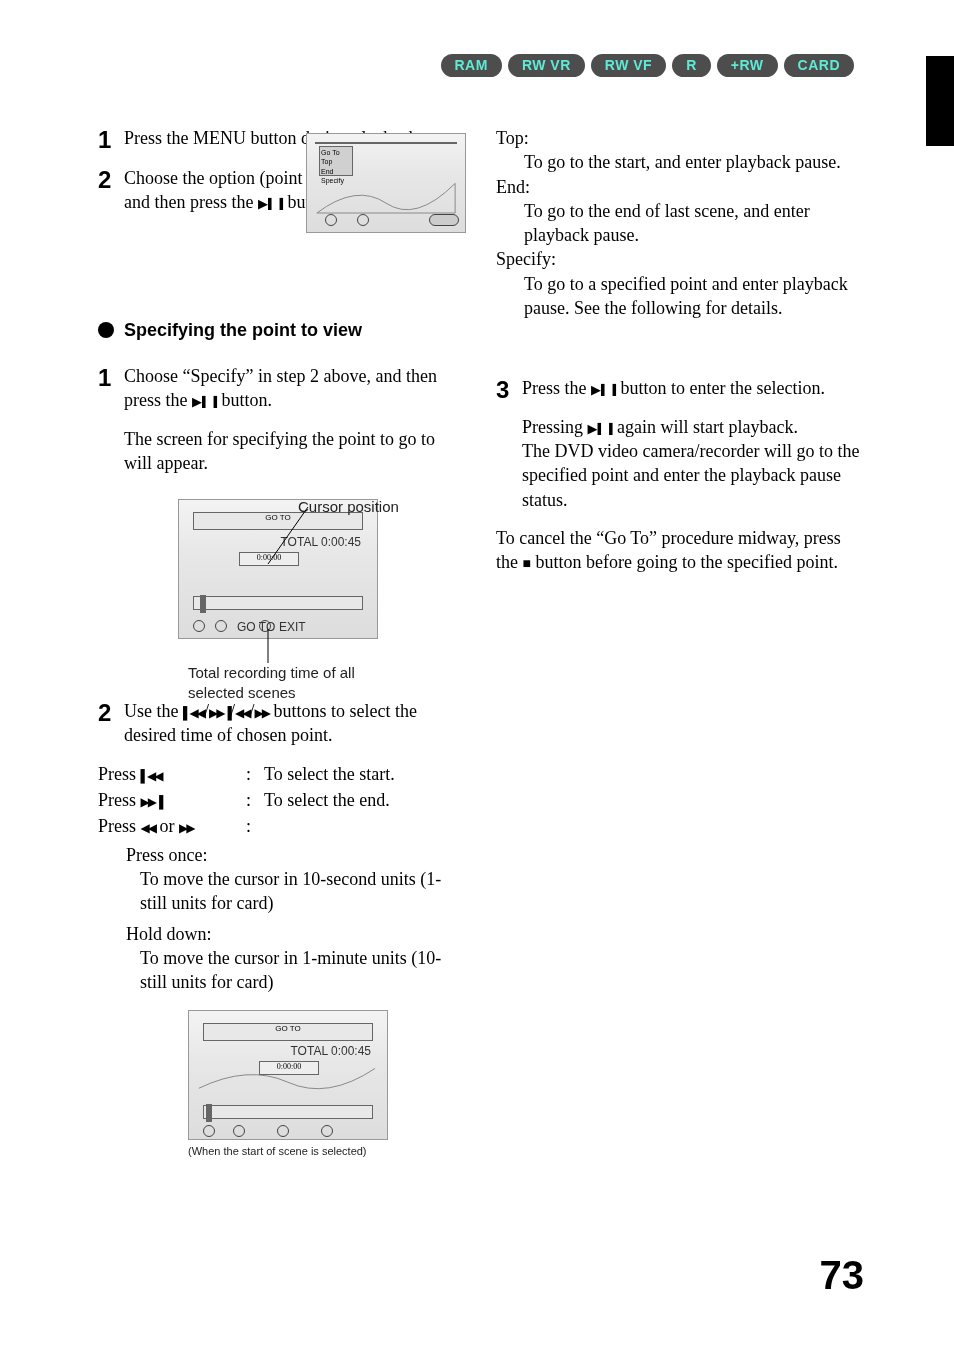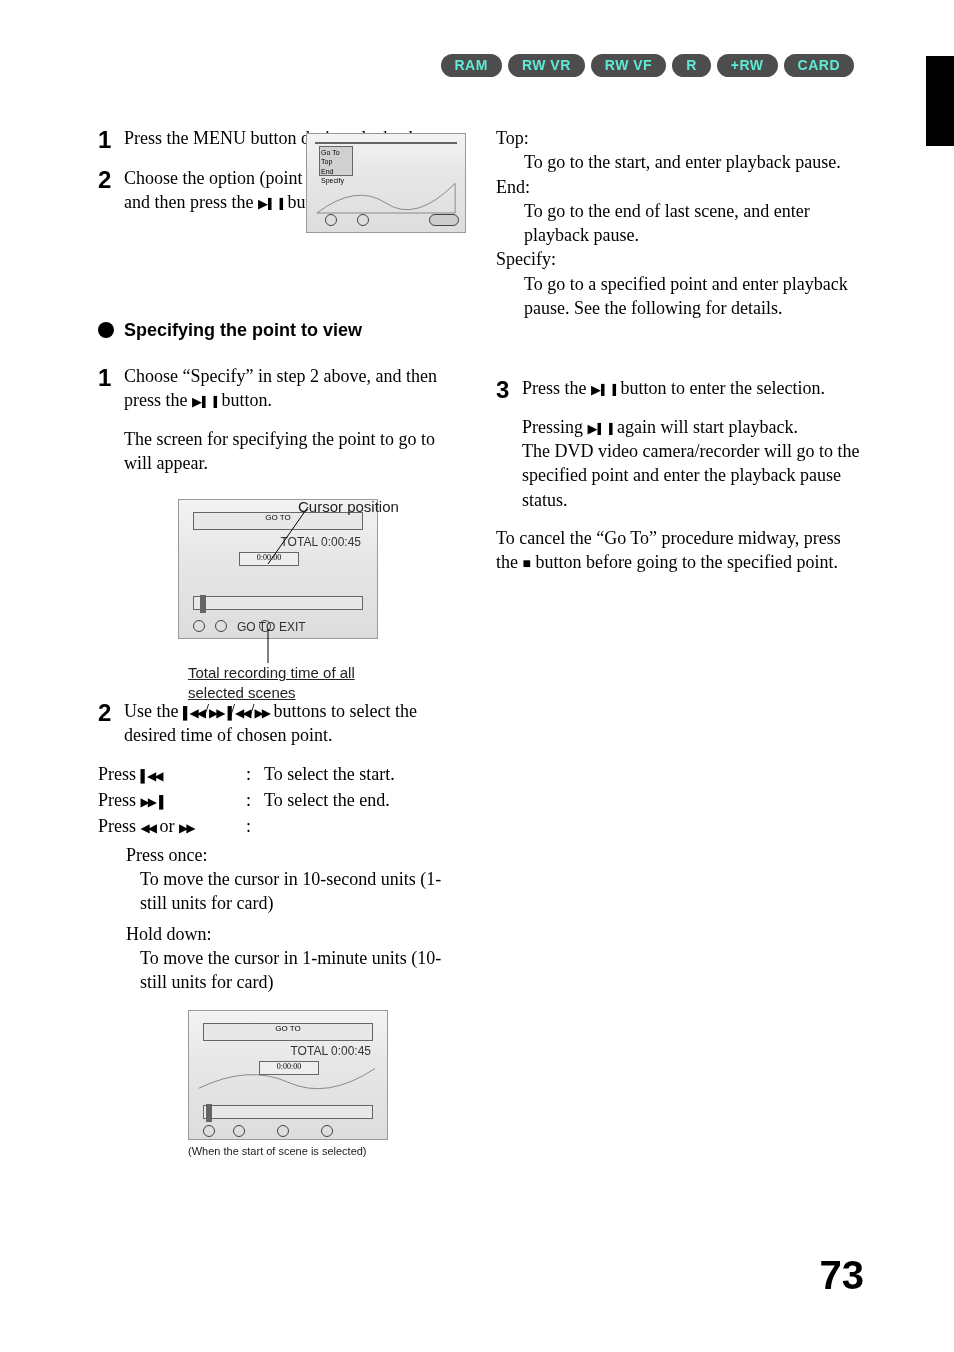--- a/index.html
+++ b/index.html
@@ -264,21 +264,21 @@
           <div class="fig-bar">
             <div style="position:absolute; left:6px; top:-2px; width:6px; height:18px; background:#666;"></div>
           </div>
           <div class="fig-dial" style="left:14px;"></div>
           <div class="fig-dial" style="left:36px;"></div>
           <div class="fig-dial" style="left:80px;"></div>
           <div class="fig-caption-text" style="left:58px; bottom:4px;">GO TO</div>
           <div class="fig-caption-text" style="left:100px; bottom:4px;">EXIT</div>
         </div>
         <div class="fig-callouts" style="top:-2px; left:200px; width:120px;">Cursor position</div>
-        <div class="fig-callouts" style="top:164px; left:90px; width:220px;text-decoration:underline;">Total recording time of all selected scenes</div>
+        <div class="fig-callouts" style="top:164px; left:90px; width:220px;">Total recording time of all selected scenes</div>
 
         <svg style="position:absolute; inset:0; width:100%; height:100%;">
           <line x1="170" y1="65" x2="210" y2="8" stroke="#000" stroke-width="1"></line>
           <line x1="170" y1="130" x2="170" y2="164" stroke="#000" stroke-width="1"></line>
         </svg>
       </div>
 
       <ol>
         <li class="li">
           <div class="li-num">2</div>

